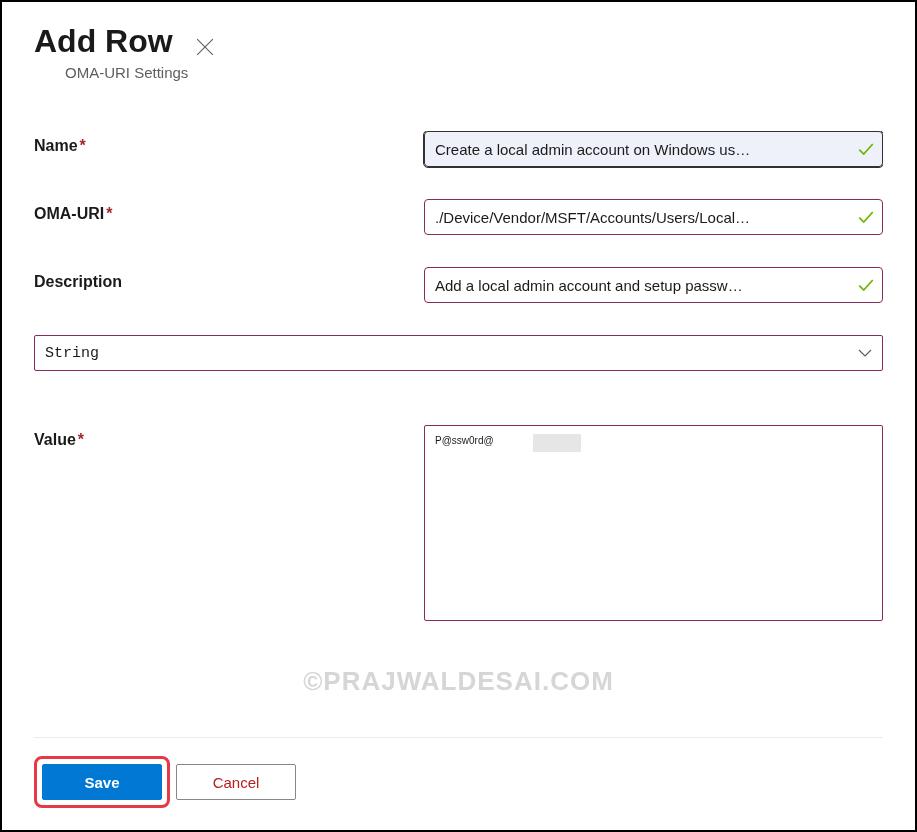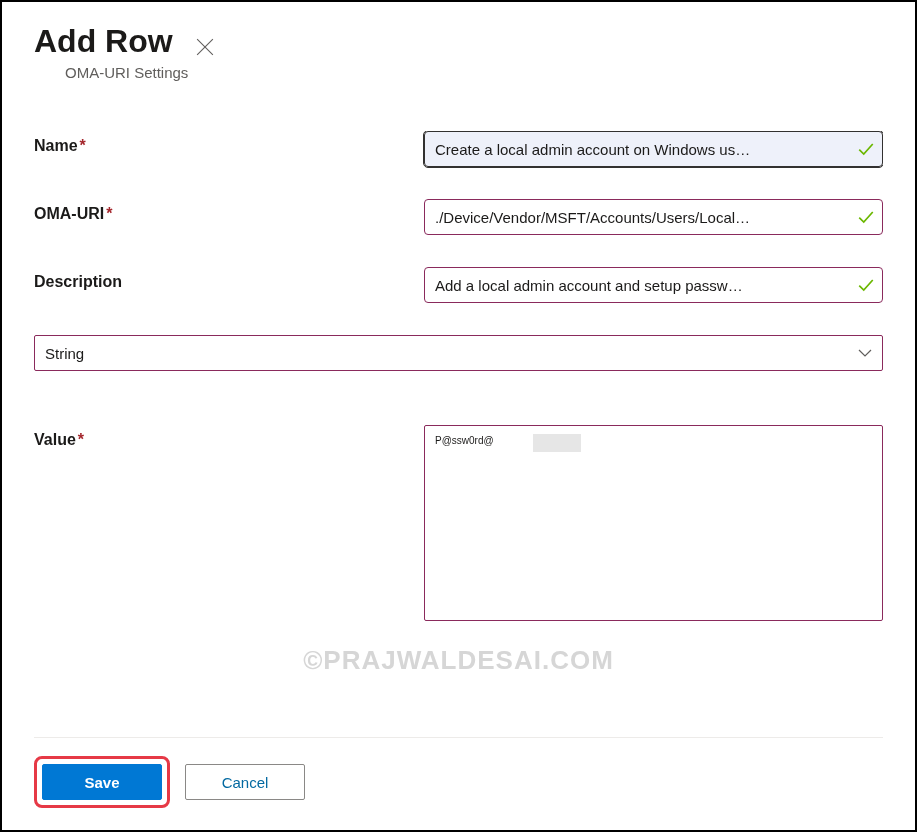--- a/index.html
+++ b/index.html
@@ -113,21 +113,21 @@
       position: relative;
     }
     .select-input {
       width: 100%;
       height: 36px;
       border: 1px solid #8a2a5c;
       border-radius: 2px;
       padding: 0 34px 0 10px;
       font-size: 15px;
       color: #1b1a19;
-      font-family: Liberation Sans, sans-serif;
+      font-family: Liberation Mono, monospace;
       background: #fff;
       appearance: none;
       cursor: pointer;
       text-align: left;
     }
     .chevron-icon {
       position: absolute;
       right: 10px;
       top: 50%;
       transform: translateY(-50%);
@@ -160,35 +160,35 @@
       top: 9px;
       left: 109px;
       width: 48px;
       height: 18px;
       background: #e6e6e6;
       pointer-events: none;
     }
     .watermark {
       position: absolute;
       left: 50%;
-      top: 643px;
+      top: 664px;
       transform: translateX(-50%);
       font-size: 26px;
       font-weight: 600;
       letter-spacing: 1px;
       color: #d6d6d6;
       pointer-events: none;
       user-select: none;
       white-space: nowrap;
     }
     .footer {
       border-top: 1px solid #edebe9;
       padding: 18px 0 22px 0;
       display: flex;
-      gap: 15px;
+      gap: 6px;
       align-items: center;
     }
     .save-highlight {
       border: 3px solid #e63946;
       border-radius: 8px;
       padding: 5px;
       display: inline-block;
     }
     .btn {
       height: 36px;
@@ -200,21 +200,21 @@
       cursor: pointer;
       font-weight: 600;
     }
     .btn-primary {
       background: #0078d4;
       color: #fff;
       border: 1px solid #0078d4;
     }
     .btn-secondary {
       background: #fff;
-      color: #0369a1;
+      color: #b91c1c;
       border: 1px solid #8a8886;
       font-weight: 400;
     }
   </style>
 </head>
 <body>
 
 <div class="panel">
   <div class="header">
     <div class="header-text">

